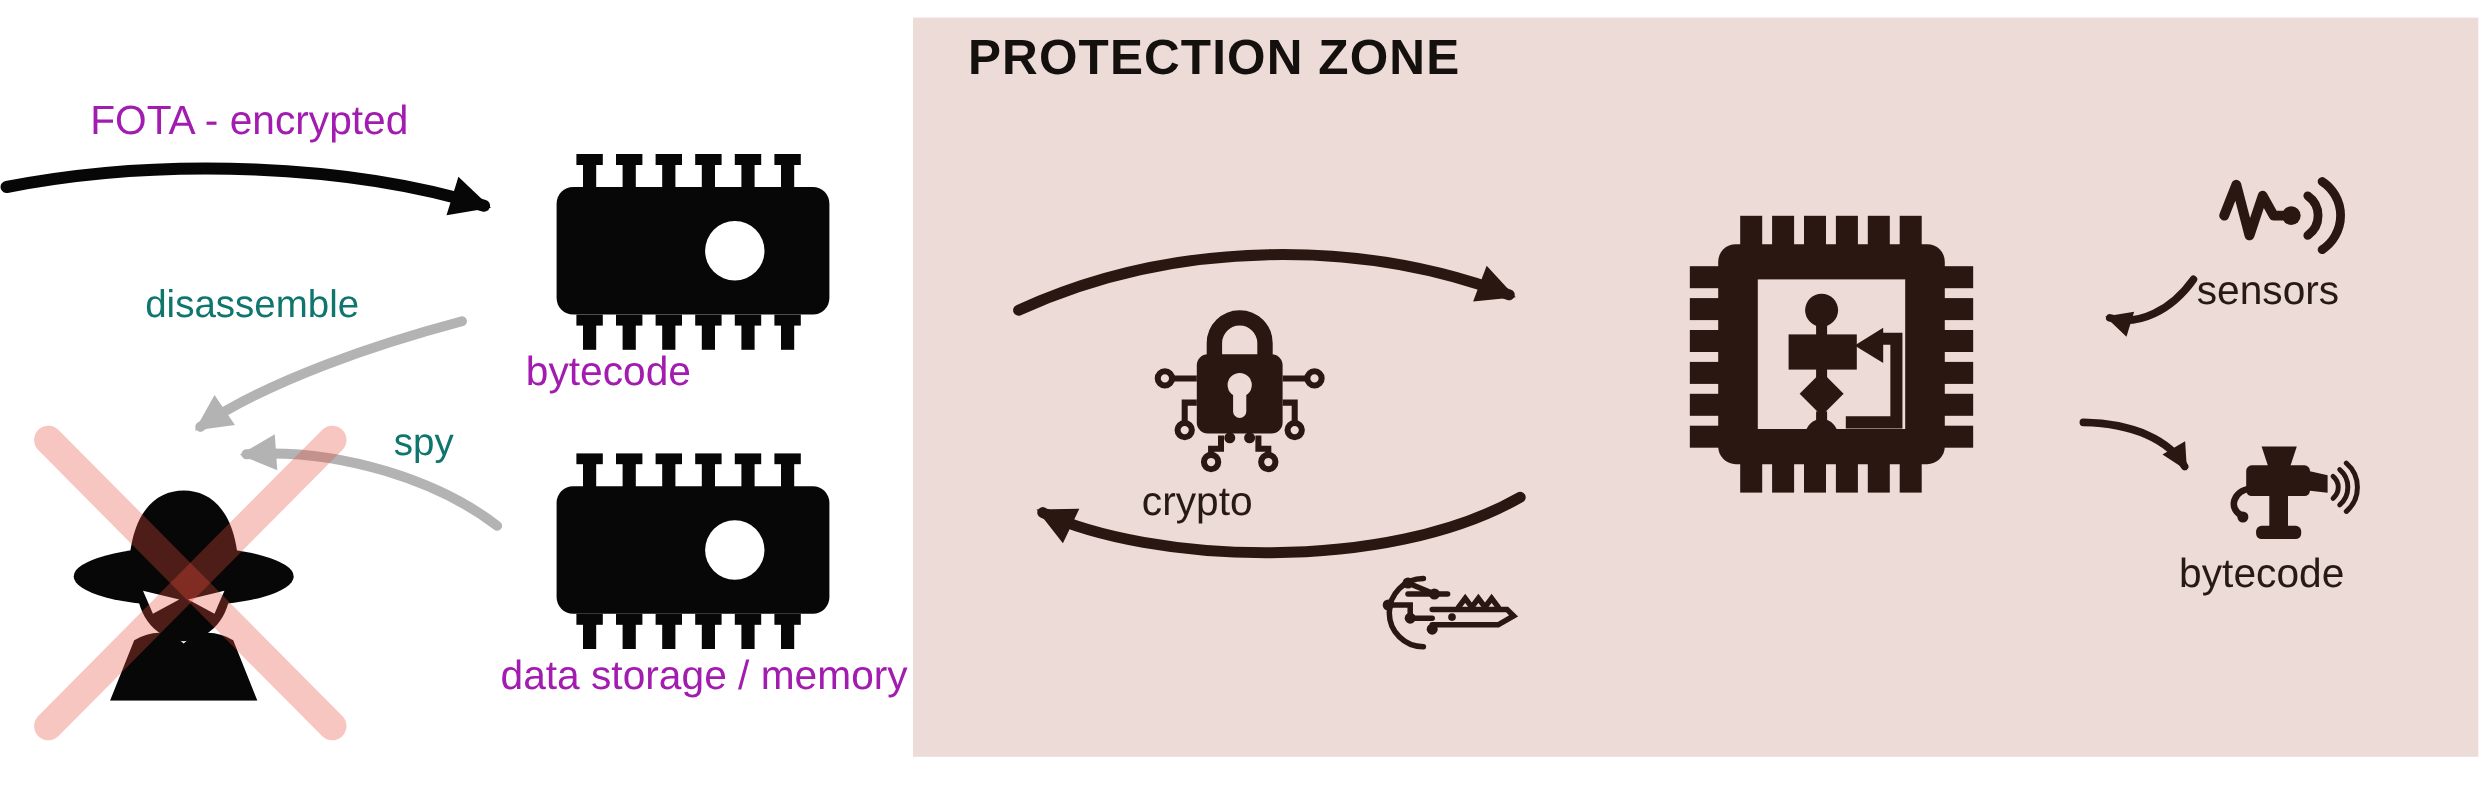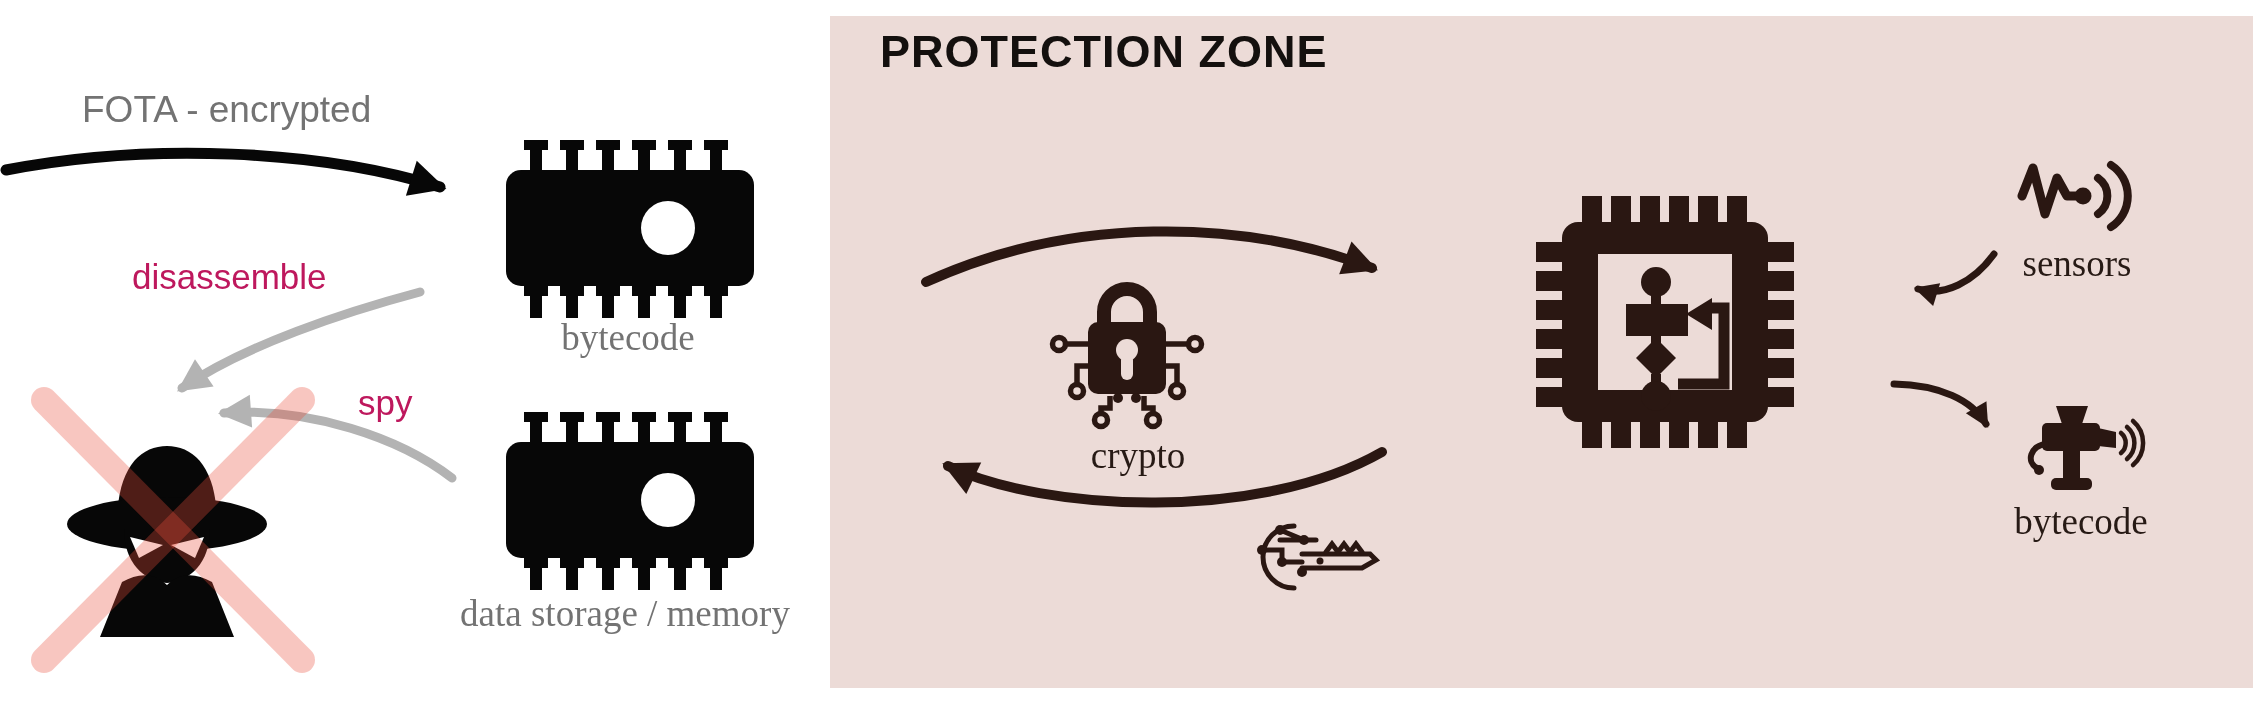--- a/index.html
+++ b/index.html
@@ -5,27 +5,27 @@
   html,body{margin:0;padding:0;background:#ffffff;}
   .canvas{
     position:relative;
     width:2262px;height:714px;
     background:#ffffff;
     font-family:"Liberation Sans", sans-serif;
     overflow:hidden;
   }
   .abs{position:absolute;}
   .label{
-    color:#737373;
+    color:#a21caf;
     font-size:37px;
     line-height:1.1;
     white-space:nowrap;
   }
-  .label.center{text-align:center;font-family:Liberation Serif, serif;}
-  .gray{color:#be185d;}
+  .label.center{}
+  .gray{color:#0f766e;}
   .zone-rect{
     left:830px;top:16px;width:1423px;height:672px;
     background:#ecdbd7;
   }
   .zone-title{
     left:860px;top:26px;
     font-size:45px;font-weight:bold;color:#14100e;
     letter-spacing:1px;
     margin-left:20px;
   }

